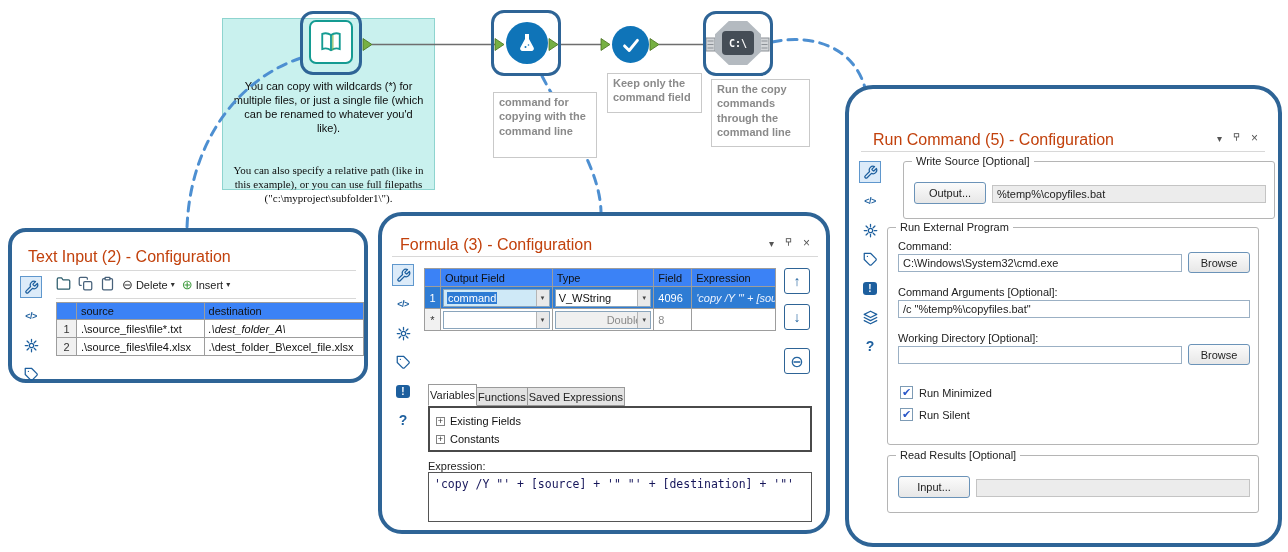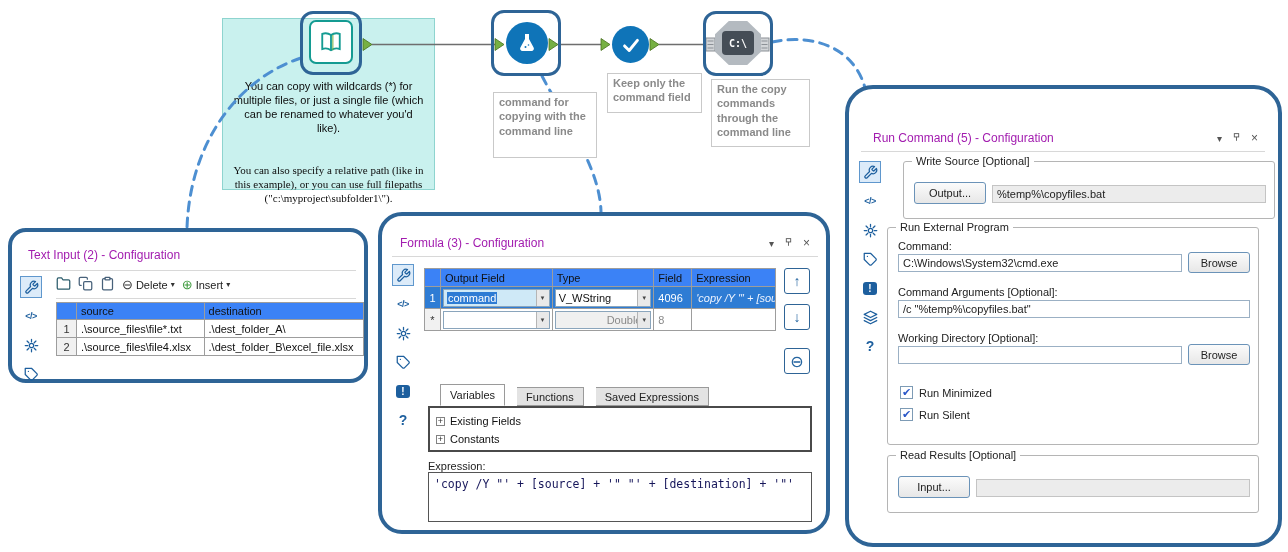--- a/index.html
+++ b/index.html
@@ -26,21 +26,21 @@
              border:2.5px solid #149b92; border-radius:7px; }
   .ti-circle { border-radius:50%; background:#0f74b8; }
   .ti-run { left:715px; top:21px; width:46px; height:44px; background:#b4bac0;
             clip-path:polygon(30% 0,70% 0,100% 30%,100% 70%,70% 100%,30% 100%,0 70%,0 30%); }
   .ti-run-inner { width:32px; height:24px; background:#454d56; border-radius:4px;
                   display:flex; align-items:center; justify-content:center;
                   color:#fff; font-family:"DejaVu Sans Mono",monospace; font-size:10px; font-weight:bold; }
 
   
   .panel { position:absolute; background:#fff; border:4px solid #2e6496; }
-  .ptitle { position:absolute; font-size:12px; color:#a21caf; white-space:nowrap; }
+  .ptitle { position:absolute; font-size:16px; color:#c2410c; white-space:nowrap; }
   .winbtns { position:absolute; display:flex; gap:9px; align-items:center; color:#555; font-size:10px; }
   .winbtns span { cursor:default; }
   .sep { position:absolute; border-top:1px solid #d8d8d8; }
 
   
   .strip { position:absolute; display:flex; flex-direction:column; align-items:center; gap:7px; }
   .sicon { width:22px; height:22px; display:flex; align-items:center; justify-content:center;
            color:#1d5f9e; border:1px solid transparent; }
   .sicon.selected { border:1px solid #5f97cd; background:#dcebf9; }
   .sicon svg { width:15px; height:15px; stroke:#1d5f9e; fill:none; stroke-width:2;
@@ -95,22 +95,22 @@
 
   .exprprev { font-style:italic; color:#eef4ff; }
 
   
   .sqbtn { position:absolute; width:26px; height:26px; border:1px solid #2e6496; border-radius:3px;
            background:#fff; color:#2565a0; display:flex; align-items:center; justify-content:center;
            font-size:14px; font-weight:bold; }
 
   
   .tabs { position:absolute; display:flex; align-items:flex-end; font-size:11px; color:#222; }
-  .tab { padding:0 9px; background:#e3e3e3; border:1px solid #9a9a9a; border-left:none;
-         height:19px; display:flex; align-items:center;margin-left:12px; }
+  .tab { padding:0 1px; background:#e3e3e3; border:1px solid #9a9a9a; border-left:none;
+         height:19px; display:flex; align-items:center; }
   .tab:first-child { border-left:1px solid #9a9a9a; }
   .tab.active { background:#fff; height:22px; border-bottom:1px solid #fff; }
   .treebox { position:absolute; border:2px solid #4a4a4a; background:#fff; padding:4px 6px;
              font-size:11px; color:#111; }
   .titem { display:flex; align-items:center; gap:5px; height:18px; }
   .plus { width:9px; height:9px; border:1px solid #828282; font-size:9px; line-height:7px;
           text-align:center; color:#333; background:#fff; flex:0 0 auto; }
   .exprbox { position:absolute; border:1px solid #555; background:#fff;
              font-family:"DejaVu Sans Mono",monospace; font-size:11.5px; color:#16165a;
              padding:4px 5px; white-space:pre; overflow:hidden; }
@@ -251,21 +251,21 @@
 
     <div class="grid" style="left:44px;top:70px;width:308px;">
       <div class="grow ghead" style="height:17px;">
         <div class="gcell numc" style="width:20px;"></div>
         <div class="gcell" style="width:128px;">source</div>
         <div class="gcell" style="width:160px;">destination</div>
       </div>
       <div class="grow" style="height:18px;">
         <div class="gcell numc" style="width:20px;">1</div>
         <div class="gcell" style="width:128px;">.\source_files\file*.txt</div>
-        <div class="gcell" style="width:160px;">.\dest_folder_A\</div>
+        <div class="gcell" style="width:160px;font-style:italic;">.\dest_folder_A\</div>
       </div>
       <div class="grow" style="height:18px;">
         <div class="gcell numc" style="width:20px;">2</div>
         <div class="gcell" style="width:128px;">.\source_files\file4.xlsx</div>
         <div class="gcell" style="width:160px;">.\dest_folder_B\excel_file.xlsx</div>
       </div>
     </div>
   </div>
 
   <div class="panel" style="left:378px;top:212px;width:452px;height:322px;border-radius:24px;">

